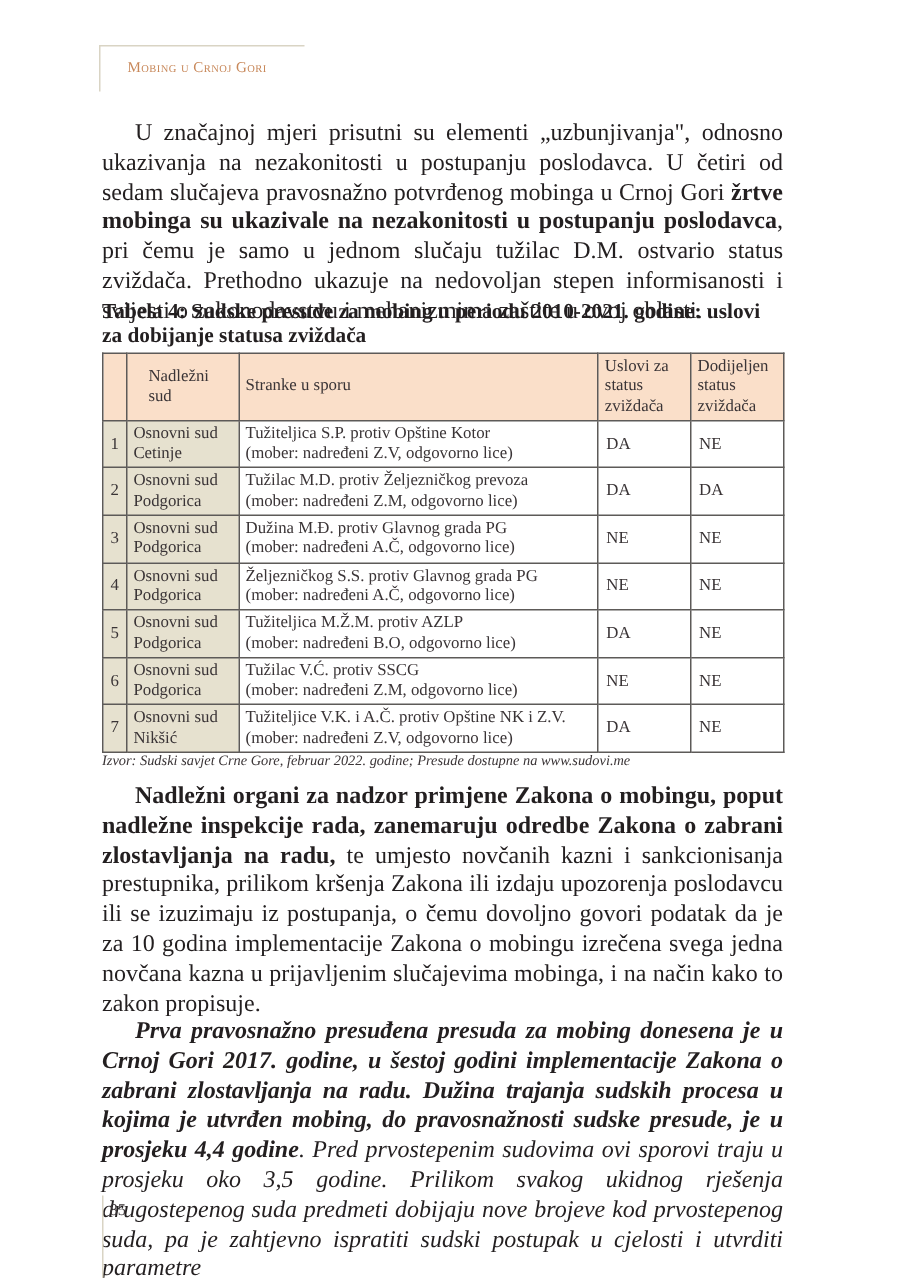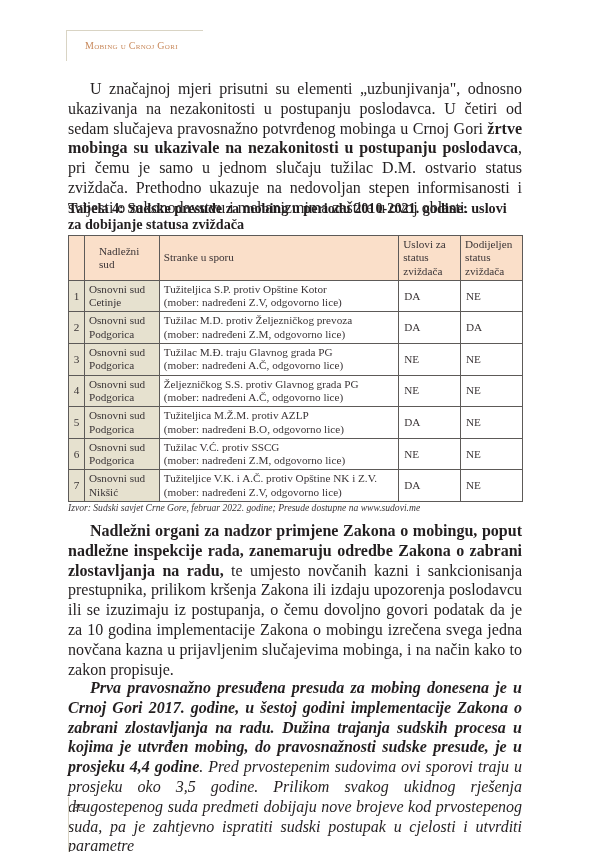--- a/index.html
+++ b/index.html
@@ -84,21 +84,21 @@
     <tr>
       <td class="num">2</td>
       <td class="court">Osnovni sud Podgorica</td>
       <td class="parties"><span>Tužilac M.D. protiv Željezničkog prevoza</span><br><span>(mober: nadređeni Z.M, odgovorno lice)</span></td>
       <td class="cond">DA</td>
       <td class="granted">DA</td>
     </tr>
     <tr>
       <td class="num">3</td>
       <td class="court">Osnovni sud Podgorica</td>
-      <td class="parties"><span>Tužilac M.Đ. traju Glavnog grada PG</span><br><span>(mober: nadređeni A.Č, odgovorno lice)</span></td>
+      <td class="parties"><span>Dužina M.Đ. protiv Glavnog grada PG</span><br><span>(mober: nadređeni A.Č, odgovorno lice)</span></td>
       <td class="cond">NE</td>
       <td class="granted">NE</td>
     </tr>
     <tr>
       <td class="num">4</td>
       <td class="court">Osnovni sud Podgorica</td>
       <td class="parties"><span>Željezničkog S.S. protiv Glavnog grada PG</span><br><span>(mober: nadređeni A.Č, odgovorno lice)</span></td>
       <td class="cond">NE</td>
       <td class="granted">NE</td>
     </tr>

